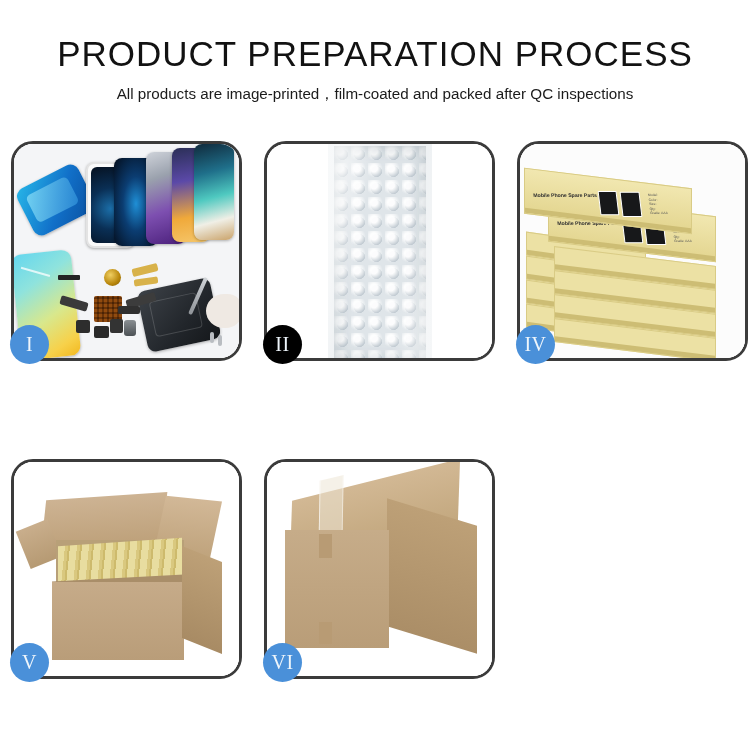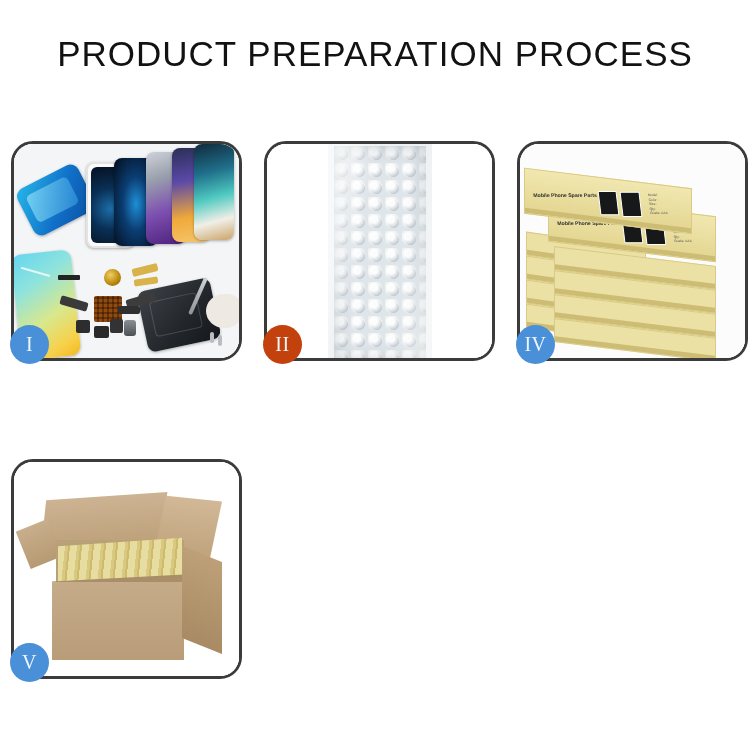--- a/index.html
+++ b/index.html
@@ -84,21 +84,21 @@
     border-radius: 50%;
     background: #4a90d9;
     color: #eef5fb;
     font-family: "Liberation Serif", serif;
     font-size: 20px;
     line-height: 39px;
     text-align: center;
     letter-spacing: 0.5px;
     z-index: 6;
   }
-  .badge.pale { background: #c2410c; }
+  .badge.pale { background: #000000; }
 
   
   .p1-bg { position:absolute; inset:0; background:#f4f5f7; }
   .phone {
     position: absolute;
     border-radius: 7px;
     box-shadow: 0 1px 3px rgba(0,0,0,.3);
   }
   .ph-a { 
     left: 8px; top: 30px; width: 68px; height: 52px;
@@ -358,20 +358,21 @@
     background:#b89b74;
   }
 </style>
 </head>
 <body>
 
 <div class="page">
 
   <div class="header">
     <div class="title">PRODUCT PREPARATION PROCESS</div>
+    <div class="subtitle">All products are image-printed，film-coated and packed after QC inspections</div>
   </div>
 
   <div class="grid">
 
     <div class="panel">
       <div class="panel-inner">
         <div class="p1-bg"></div>
         <div class="phone ph-a"></div>
         <div class="phone ph-b"></div>
         <div class="phone ph-c"></div>
@@ -473,15 +474,27 @@
         <div class="c5-flap-left"></div>
         <div class="c5-inner"></div>
         <div class="c5-goods"></div>
         <div class="c5-topedge"></div>
         <div class="c5-front"></div>
         <div class="c5-sider"></div>
       </div>
       <div class="badge">V</div>
     </div>
 
+    <div class="panel">
+      <div class="panel-inner">
+        <div class="b6-bg"></div>
+        <div class="c6-top"></div>
+        <div class="c6-tape"></div>
+        <div class="c6-side"></div>
+        <div class="c6-front"></div>
+        <div class="c6-seam1"></div>
+        <div class="c6-seam2"></div>
+      </div>
+      <div class="badge">VI</div>
+    </div>
 
   </div>
 </div>
 
 </body></html>

